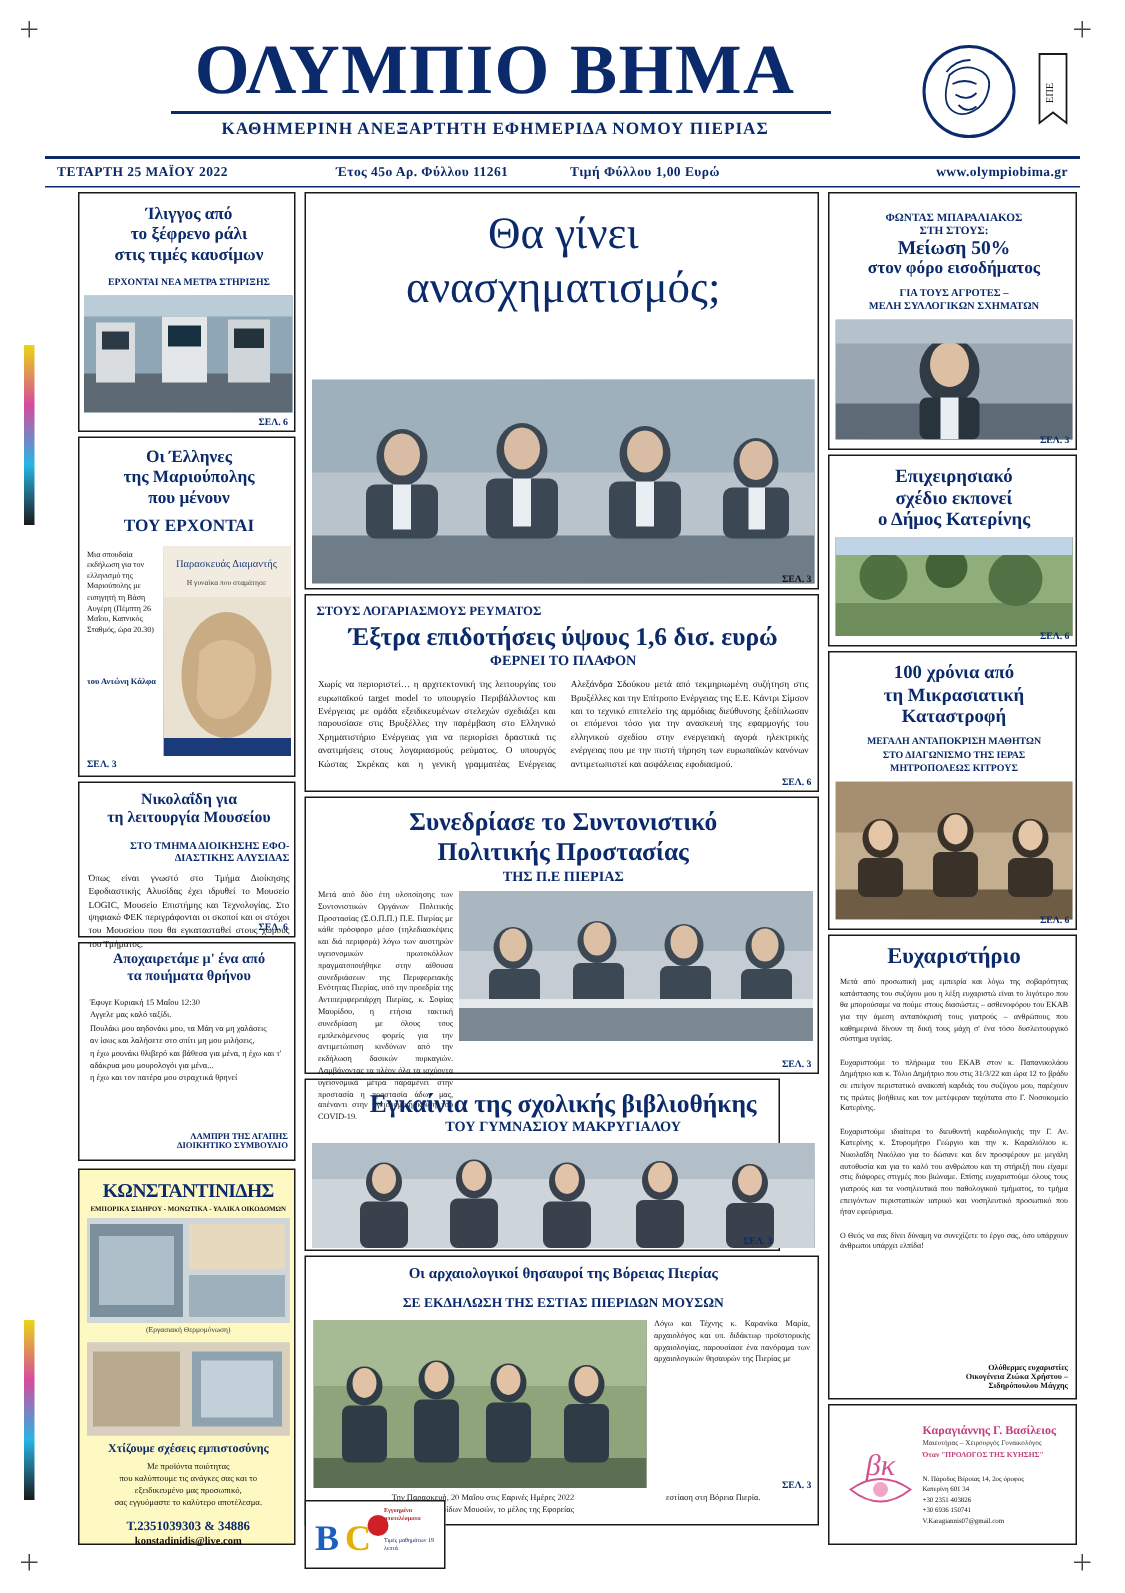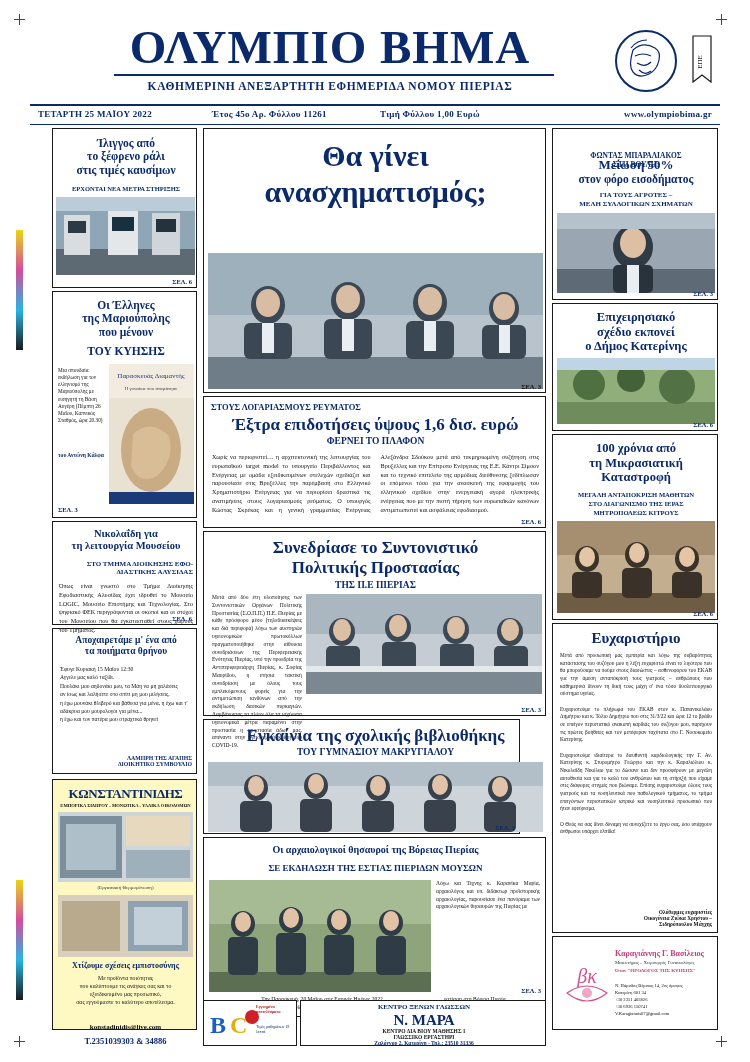--- a/index.html
+++ b/index.html
@@ -17,41 +17,41 @@
   .mast-sub{position:absolute;left:0;top:62px;width:600px;text-align:center;font-size:11.5px;font-weight:bold;
       color:#0b2a6b;letter-spacing:.6px;}
   .mast-rule{position:absolute;left:84px;top:56px;width:440px;height:2px;background:#0b2a6b;}
   .mast-logo{position:absolute;left:585px;top:12px;width:62px;height:62px;}
   .zeus-ring{position:absolute;left:0;top:0;width:58px;height:58px;border:2px solid #0b2a6b;border-radius:50%;}
   .mast-flag{position:absolute;left:660px;top:14px;width:24px;height:58px;}
 
   .mast-bar{position:absolute;left:30px;top:104px;width:690px;height:18px;border-top:2px solid #0b2a6b;border-bottom:1px solid #0b2a6b;}
   .mast-bar span{position:absolute;top:3px;font-size:9px;color:#0b2a6b;font-weight:bold;letter-spacing:.3px;}
   .mb-date{left:8px;}
-  .mb-issue{left:182px;font-weight:normal;color:#222;}
+  .mb-issue{left:194px;font-weight:normal;color:#222;}
   .mb-price{left:350px;font-weight:normal;color:#222;}
   .mb-site{right:8px;left:auto;}
   .box{position:absolute;box-sizing:border-box;}
   .border{border:1px solid #1a1a1a;}
 
   .hl{font-weight:bold;color:#0b2a6b;line-height:1.16;}
   .kicker{font-weight:bold;color:#0b2a6b;}
   .body-txt{font-size:6.2px;line-height:1.42;color:#111;text-align:justify;}
   .sel{position:absolute;right:4px;bottom:2px;font-size:6.5px;font-weight:bold;color:#0b2a6b;}
   .sel-dark{color:#111;}
 
   .photo{position:absolute;background:#b9c2c8;overflow:hidden;}
   .ph-g1{background:linear-gradient(160deg,#9fb3c4 0%,#7e97ab 40%,#5f7488 100%);}
   .ph-g2{background:linear-gradient(150deg,#cbd3d8 0%,#8d9aa4 55%,#69747e 100%);}
   .ph-g3{background:linear-gradient(140deg,#7f9e6c 0%,#4d6b44 60%,#34492f 100%);}
   .ph-g4{background:linear-gradient(150deg,#d9cdb8 0%,#a79a85 60%,#6e6455 100%);}
   .ph-g5{background:linear-gradient(160deg,#b6bec8 0%,#838d99 50%,#515a66 100%);}
   .ph-g7{background:linear-gradient(160deg,#cfd6de 0%,#9aa6b3 55%,#5d6874 100%);}
   .ph-g8{background:linear-gradient(150deg,#cdbba4 0%,#9c8468 60%,#6b5843 100%);}
-  .lead-title{font-family:"Liberation Serif",serif;font-weight:bold;color:#0b2a6b;text-align:center;line-height:1.02;}
+  .lead-title{font-family:"Liberation Serif",serif;font-weight:normal;color:#0b2a6b;text-align:center;line-height:1.02;}
   .ad{position:absolute;box-sizing:border-box;}
   .tiny{font-size:5.6px;line-height:1.35;color:#111;}
 </style>
 </head>
 <body>
 
 <div class="page">
 
   <div class="reg" style="left:14px;top:14px;"></div>
   <div class="reg" style="left:716px;top:14px;"></div>
@@ -113,21 +113,21 @@
     </div>
     <div class="sel">ΣΕΛ. 6</div>
   </div>
 
   <div class="box border" style="left:52px;top:291px;width:145px;height:227px;">
     <div class="hl" style="position:absolute;left:6px;top:7px;width:134px;font-size:11.5px;text-align:center;">
       <div>Οι Έλληνες</div>
       <div>της Μαριούπολης</div>
       <div>που μένουν</div>
     </div>
-    <div class="hl" style="position:absolute;left:6px;top:53px;width:134px;font-size:11.5px;text-align:center;">ΤΟΥ ΚΥΗΣΗΣ</div>
+    <div class="hl" style="position:absolute;left:6px;top:53px;width:134px;font-size:11.5px;text-align:center;">ΤΟΥ ΕΡΧΟΝΤΑΙ</div>
     <div style="position:absolute;left:5px;top:75px;width:48px;font-size:5.3px;line-height:1.35;color:#111;">
       <span>Μια σπουδαία εκδήλωση για τον ελληνισμό της Μαριούπολης με εισηγητή τη Βάση Αυγέρη (Πέμπτη 26 Μαΐου, Καπνικός Σταθμός, ώρα 20.30)</span>
     </div>
     <div style="position:absolute;left:5px;top:160px;width:48px;font-size:5.6px;font-weight:bold;color:#0b2a6b;">
       <span>του Αντώνη Κάλφα</span>
     </div>
     <div class="photo ph-g4" style="left:56px;top:72px;width:85px;height:140px;">
       <svg width="85" height="140" viewBox="0 0 85 140">
         <rect width="85" height="140" fill="#e9e2d2"></rect>
         <rect x="0" y="0" width="85" height="34" fill="#f2ece0"></rect>
@@ -192,21 +192,21 @@
         <rect x="76" y="12" width="48" height="38" fill="#c3d0da"></rect>
       </svg>
     </div>
     <div style="position:absolute;left:4px;top:181px;width:137px;text-align:center;font-size:8px;font-weight:bold;color:#0b2a6b;">Χτίζουμε σχέσεις εμπιστοσύνης</div>
     <div style="position:absolute;left:6px;top:194px;width:133px;text-align:center;font-size:5.8px;line-height:1.4;color:#111;">
       <div>Με προϊόντα ποιότητας</div>
       <div>που καλύπτουμε τις ανάγκες σας και το</div>
       <div>εξειδικευμένο μας προσωπικό,</div>
       <div>σας εγγυόμαστε το καλύτερο αποτέλεσμα.</div>
     </div>
-    <div style="position:absolute;left:0;top:232px;width:145px;text-align:center;font-size:8.5px;font-weight:bold;color:#0b2a6b;margin-top:24px;">Τ.2351039303 &amp; 34886</div>
+    <div style="position:absolute;left:0;top:232px;width:145px;text-align:center;font-size:8.5px;font-weight:bold;color:#0b2a6b;">Τ.2351039303 &amp; 34886</div>
     <div style="position:absolute;left:0;top:243px;width:145px;text-align:center;font-size:7px;font-weight:bold;color:#111;">konstadinidis@live.com</div>
   </div>
 
   <div class="box border" style="left:203px;top:128px;width:343px;height:265px;">
     <div class="lead-title" style="left:0;top:12px;width:343px;position:absolute;font-size:30px;">Θα γίνει</div>
     <div class="lead-title" style="left:0;top:48px;width:343px;position:absolute;font-size:30px;">ανασχηματισμός;</div>
     <div class="photo ph-g5" style="left:4px;top:124px;width:335px;height:136px;">
       <svg width="335" height="136" viewBox="0 0 335 136">
         <rect width="335" height="136" fill="#b9c3cc"></rect>
         <rect x="0" y="0" width="335" height="62" fill="#9fb0bd"></rect>
@@ -338,23 +338,23 @@
     </div>
     <div class="tiny" style="position:absolute;left:8px;top:158px;width:220px;text-align:center;">
       <div>Την Παρασκευή, 20 Μαΐου στις Εαρινές Ημέρες 2022</div>
       <div>της Εστίας Πιερίδων Μουσών, το μέλος της Εφορείας</div>
     </div>
     <div class="tiny" style="position:absolute;left:240px;top:158px;width:96px;">εστίαση στη Βόρεια Πιερία.</div>
     <div class="sel" style="bottom:22px;">ΣΕΛ. 3</div>
   </div>
 
   <div class="box border" style="left:552px;top:128px;width:166px;height:172px;">
-    <div style="position:absolute;left:0;top:22px;width:166px;text-align:center;font-size:7.5px;font-weight:bold;color:#0b2a6b;">
+    <div style="position:absolute;left:0;top:11px;width:166px;text-align:center;font-size:7.5px;font-weight:bold;color:#0b2a6b;">
       <div>ΦΩΝΤΑΣ ΜΠΑΡΑΛΙΑΚΟΣ</div>
-      <div>ΣΤΗ ΒΟΥΛΗ:</div>
+      <div>ΣΤΗ ΣΤΟΥΣ:</div>
     </div>
     <div class="hl" style="position:absolute;left:0;top:28px;width:166px;text-align:center;font-size:13px;">Μείωση 50%</div>
     <div class="hl" style="position:absolute;left:0;top:44px;width:166px;text-align:center;font-size:11.5px;">στον φόρο εισοδήματος</div>
     <div style="position:absolute;left:0;top:62px;width:166px;text-align:center;font-size:7px;font-weight:bold;color:#0b2a6b;line-height:1.35;">
       <div>ΓΙΑ ΤΟΥΣ ΑΓΡΟΤΕΣ –</div>
       <div>ΜΕΛΗ ΣΥΛΛΟΓΙΚΩΝ ΣΧΗΜΑΤΩΝ</div>
     </div>
     <div class="photo ph-g5" style="left:4px;top:84px;width:158px;height:80px;">
       <svg width="158" height="80" viewBox="0 0 158 80">
         <rect width="158" height="80" fill="#9aa7b2"></rect>
@@ -463,21 +463,14 @@
       <svg width="52" height="34" viewBox="0 0 52 34">
         <text x="2" y="26" font-size="24" font-weight="bold" fill="#1b5fbf" font-family="Liberation Serif">B</text>
         <text x="22" y="26" font-size="24" font-weight="bold" fill="#e2b007" font-family="Liberation Serif">C</text>
         <circle cx="44" cy="10" r="7" fill="#cf2027"></circle>
       </svg>
     </div>
     <div style="position:absolute;left:52px;top:4px;width:40px;font-size:4px;color:#b01c1c;font-weight:bold;line-height:1.2;">Εγγυημένα αποτελέσματα</div>
     <div style="position:absolute;left:52px;top:24px;width:40px;font-size:4px;color:#0b2a6b;line-height:1.2;">Τιμές μαθημάτων 19 λεπτά</div>
   </div>
 
-  <div class="ad border" style="left:300px;top:1000px;width:246px;height:46px;background:#fff;">
-    <div style="position:absolute;left:0;top:2px;width:246px;text-align:center;font-size:7px;font-weight:bold;color:#0b2a6b;">ΚΕΝΤΡΟ ΞΕΝΩΝ ΓΛΩΣΣΩΝ</div>
-    <div style="position:absolute;left:0;top:11px;width:246px;text-align:center;font-size:15px;font-weight:bold;color:#0b2a6b;">Ν. ΜΑΡΑ</div>
-    <div style="position:absolute;left:0;top:27px;width:246px;text-align:center;font-size:5.5px;font-weight:bold;color:#111;">ΚΕΝΤΡΟ ΔΙΑ ΒΙΟΥ ΜΑΘΗΣΗΣ 1</div>
-    <div style="position:absolute;left:0;top:33px;width:246px;text-align:center;font-size:5.5px;font-weight:bold;color:#111;">ΓΛΩΣΣΙΚΟ ΕΡΓΑΣΤΗΡΙ</div>
-    <div style="position:absolute;left:0;top:39px;width:246px;text-align:center;font-size:5.5px;font-weight:bold;color:#0b2a6b;">Ζαλόγγου 2, Κατερίνη - Τηλ.: 23510 31336</div>
-  </div>
 
 </div>
 
 </body></html>

